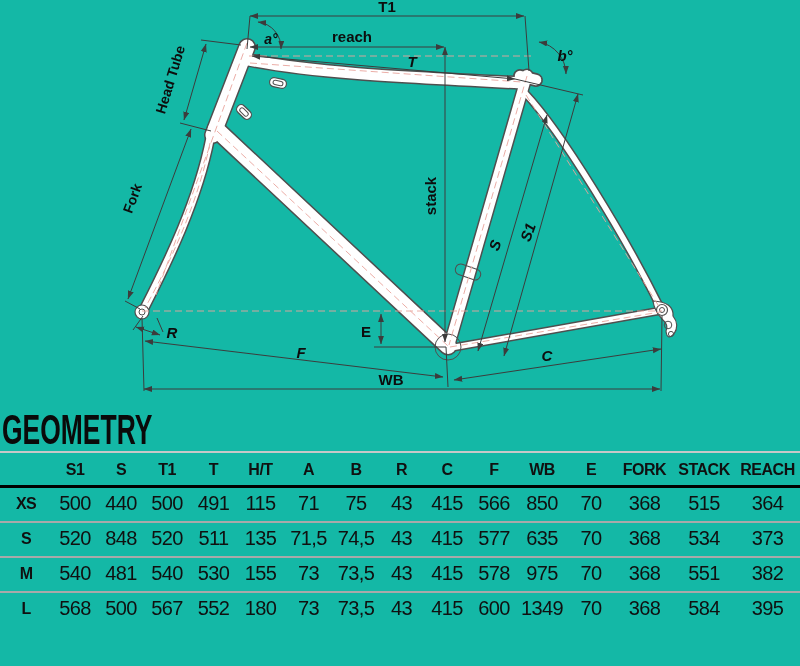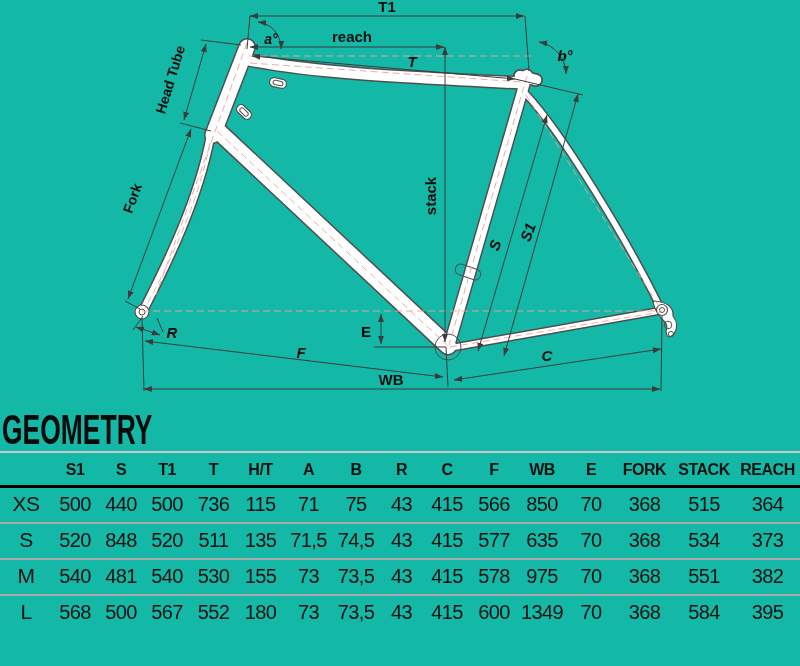--- a/index.html
+++ b/index.html
@@ -21,21 +21,21 @@
              font-weight:bold;color:#0a0a0a;transform:scaleX(0.63);transform-origin:0 50%;
              letter-spacing:0;white-space:nowrap;}
   
   table.geo{position:absolute;top:451px;left:0;width:800px;border-collapse:collapse;
             table-layout:fixed;color:#101010;}
   table.geo th{border-top:2px solid #c8c8c8;border-bottom:3.5px solid #000;
                font-size:16px;font-weight:bold;padding:8px 0 6px;letter-spacing:-0.5px;
                text-align:center;}
   table.geo td{font-size:20px;padding:4px 0 6px;text-align:center;letter-spacing:-0.6px;}
   table.geo tbody tr:not(:first-child) td{border-top:2px solid #a9a9a9;}
-  table.geo .size{font-weight:normal;font-size:21px;}
+  table.geo .size{font-weight:bold;font-size:16px;}
 </style>
 </head>
 <body>
 
 <div class="canvas" style="--outline: #4f4f4f; --centerline: #e9a49c; --dim: #3c3c3c;">
 
   <svg width="800" height="408" viewBox="0 0 800 408">
     <defs>
       <marker id="arr" markerWidth="10" markerHeight="8" refX="8.2" refY="3" orient="auto-start-reverse" markerUnits="userSpaceOnUse">
         <path d="M0,0 L8.5,3 L0,6 Z" fill="#3c3c3c"></path>
@@ -206,21 +206,21 @@
         <th>STACK</th>
         <th>REACH</th>
       </tr>
     </thead>
     <tbody>
       <tr>
         <td class="size">XS</td>
         <td>500</td>
         <td>440</td>
         <td>500</td>
-        <td>736</td>
+        <td>491</td>
         <td>115</td>
         <td>71</td>
         <td>75</td>
         <td>43</td>
         <td>415</td>
         <td>566</td>
         <td>850</td>
         <td>70</td>
         <td>368</td>
         <td>515</td>

